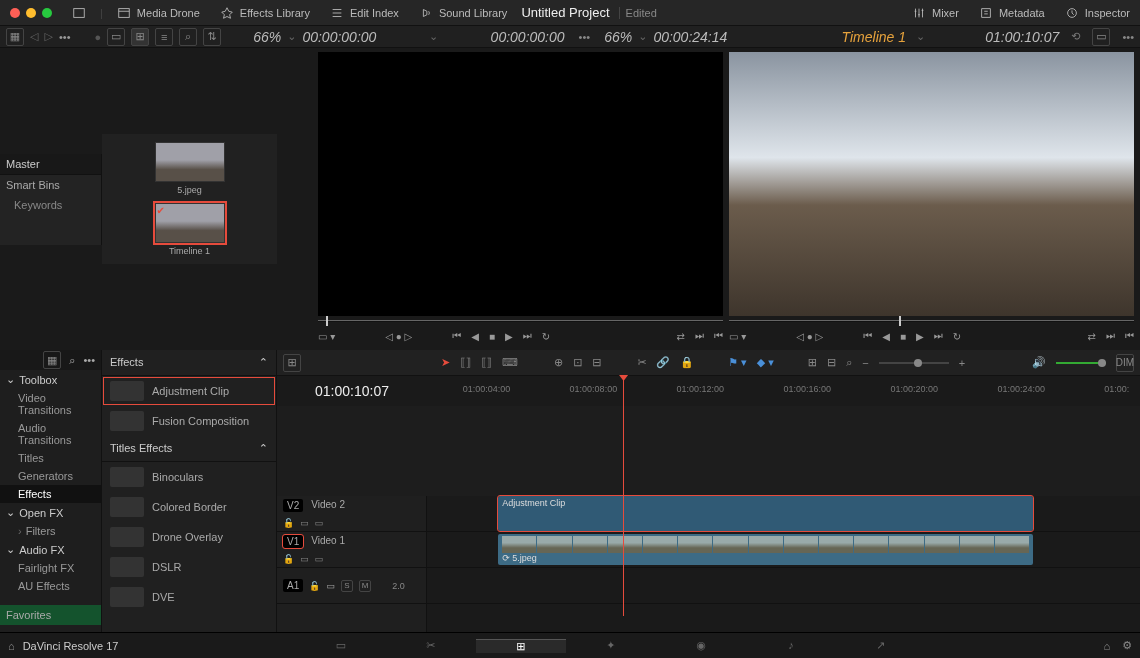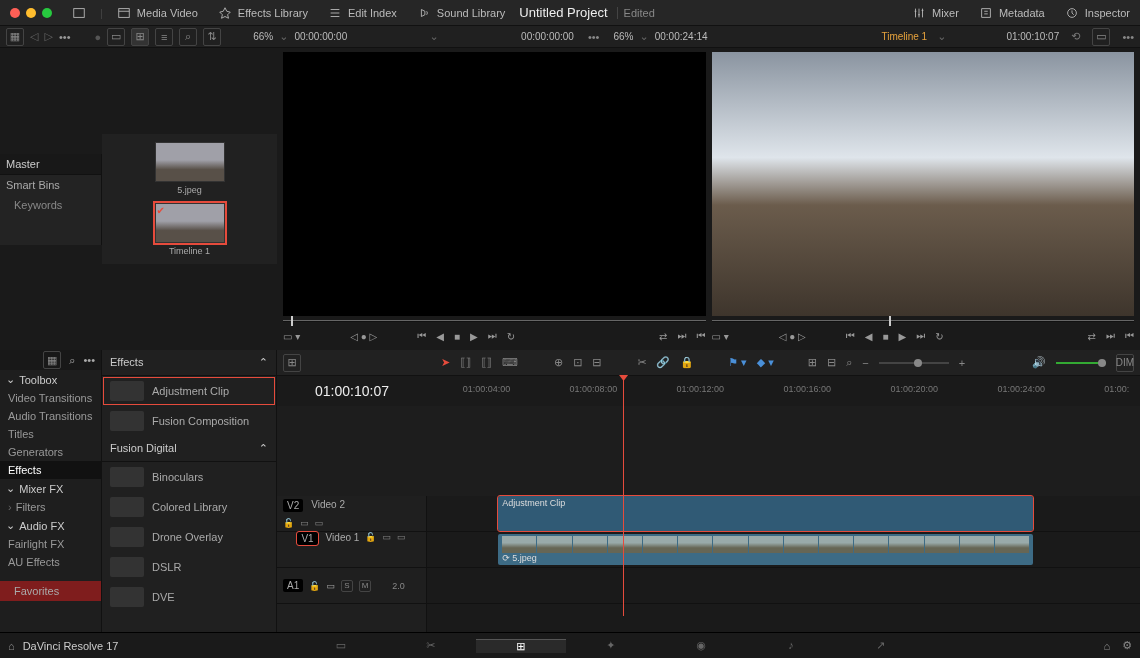--- a/index.html
+++ b/index.html
@@ -9,22 +9,22 @@
 .grow { flex: 1; }
 .topbar { height: 26px; background: #262626; border-bottom: 1px solid #111; padding: 0 4px; gap: 8px; }
 .traffic { display: flex; gap: 6px; margin: 0 6px; }
 .dot { width: 10px; height: 10px; border-radius: 50%; }
 .topbtn { display: flex; align-items: center; gap: 6px; padding: 4px 6px; color: #bbb; cursor: pointer; }
 .topbtn svg { width: 14px; height: 14px; }
 .projtitle { font-size: 13px; color: #eee; }
 .edited { color: #888; margin-left: 6px; padding-left: 6px; border-left: 1px solid #444; }
 .toolbar2 { height: 22px; background: #202020; border-bottom: 1px solid #111; padding: 0 6px; gap: 6px; }
 .tbicon { width: 18px; height: 18px; border: 1px solid #444; border-radius: 2px; display: flex; align-items: center; justify-content: center; color: #888; }
-.tcsmall { font-size: 10px; color: #bbb; }
-.main { display: flex; height: 302px; }
+.tcsmall { font-size: 14px; color: #bbb; font-style: italic; }
+.main { display: flex; height: 302px; gap: 35px; }
 .leftpane { width: 102px; background: #232323; border-right: 1px solid #111; }
 .master { color: #ccc; padding: 4px 6px; background: #181818; }
 .thumbs { width: 175px; background: #212121; padding: 8px; display: flex; flex-direction: column; gap: 8px; align-items: center; }
 .thumb { width: 70px; text-align: center; font-size: 9px; }
 .timg { width: 70px; height: 40px; background: linear-gradient(180deg,#a0a0a8 45%,#585048 70%); border: 1px solid #333; margin-bottom: 3px; position: relative; }
 .timg.sel { outline: 2px solid #e64b3c; }
 .check { position: absolute; top: 1px; left: 1px; color: #e64b3c; font-size: 10px; }
 .viewers { flex: 1; display: flex; gap: 6px; background: #1a1a1a; padding: 4px 6px; }
 .viewer { flex: 1; display: flex; flex-direction: column; }
 .vimg { flex: 1; background: #000; min-height: 220px; position: relative; }
@@ -32,21 +32,21 @@
 .scrub { height: 10px; position: relative; }
 .scrub .track { height: 2px; background: #666; margin-top: 4px; }
 .scrub .pin { position: absolute; top: 0; width: 2px; height: 10px; background: #ccc; }
 .vctrl { height: 20px; display: flex; align-items: center; justify-content: center; gap: 10px; color: #999; font-size: 10px; }
 .vctrl span { cursor: pointer; }
 .smart { background: #232323; border-top: 1px solid #111; }
 .bottom { display: flex; height: 282px; }
 .effleft { width: 102px; background: #1e1e1e; border-right: 1px solid #111; }
 .effleft .hd { height: 20px; background: #181818; display: flex; align-items: center; }
 .effleft .hd2 { display:flex; align-items:center; padding:3px 6px; color:#ccc; gap:4px; }
-.effleft .itm { padding: 3px 8px 3px 8px; color: #999; cursor:pointer; }
+.effleft .itm { padding: 3px 8px 3px 18px; color: #999; cursor:pointer; }
 .effleft .itm.sel { background: #111; color: #fff; }
 .efflist { width: 175px; background: #202020; border-right: 1px solid #111; }
 .effhdr { color: #ccc; padding: 6px 8px; display: flex; justify-content: space-between; border-bottom: 1px solid #111; }
 .effitem { display: flex; align-items: center; gap: 8px; padding: 5px 8px; cursor:pointer; }
 .effitem.sel { outline: 1px solid #e64b3c; outline-offset: -2px; }
 .effthumb { width: 34px; height: 20px; background: #333; border-radius: 2px; }
 .tlarea { flex: 1; background: #1d1d1d; display: flex; flex-direction: column; }
 .tltool { height: 26px; background: #212121; border-bottom: 1px solid #111; display: flex; align-items: center; padding: 0 6px; gap: 10px; color: #888; }
 .tltool span { cursor: pointer; }
 .tlhead { height: 30px; background: #1a1a1a; display: flex; }
@@ -84,21 +84,21 @@
       <svg viewBox="0 0 16 16" fill="none" stroke="currentColor">
         <rect x="2" y="3" width="12" height="10"></rect>
       </svg>
     </span>
   <span style="color:#444">|</span>
   <span class="topbtn">
       <svg viewBox="0 0 16 16" fill="none" stroke="currentColor">
         <rect x="2" y="3" width="12" height="10"></rect>
         <path d="M2 6h12"></path>
       </svg>
-      <span>Media Video</span>
+      <span>Media Drone</span>
     </span>
   <span class="topbtn">
       <svg viewBox="0 0 16 16" fill="none" stroke="currentColor">
         <path d="M8 2l2 4 4 1-3 3 1 4-4-2-4 2 1-4-3-3 4-1z"></path>
       </svg>
       <span>Effects Library</span>
     </span>
   <span class="topbtn">
       <svg viewBox="0 0 16 16" fill="none" stroke="currentColor">
         <path d="M3 4h10M3 8h10M3 12h10"></path>
@@ -254,57 +254,57 @@
         <span>⌄</span>
         <span>Toolbox</span>
       </div>
     <div class="itm">Video Transitions</div>
     <div class="itm">Audio Transitions</div>
     <div class="itm">Titles</div>
     <div class="itm">Generators</div>
     <div class="itm sel">Effects</div>
     <div class="hd2">
         <span>⌄</span>
-        <span>Mixer FX</span>
+        <span>Open FX</span>
       </div>
     <div class="itm"><span style="margin-right:4px;color:#666">›</span><span>Filters</span></div>
     <div class="hd2">
         <span>⌄</span>
         <span>Audio FX</span>
       </div>
     <div class="itm">Fairlight FX</div>
     <div class="itm">AU Effects</div>
     <div style="height:10px"></div>
-    <div style="padding:4px 14px;background:#7f1d1d">Favorites</div>
+    <div style="padding:4px 6px;background:#14532d">Favorites</div>
   </div>
 
   <div class="efflist">
     <div class="effhdr">
         <span>Effects</span>
         <span>⌃</span>
       </div>
     <div class="effitem sel">
         <div class="effthumb"></div>
         <span>Adjustment Clip</span>
       </div>
     <div class="effitem">
         <div class="effthumb"></div>
         <span>Fusion Composition</span>
       </div>
     <div class="effhdr">
-        <span>Fusion Digital</span>
+        <span>Titles Effects</span>
         <span>⌃</span>
       </div>
     <div class="effitem">
         <div class="effthumb"></div>
         <span>Binoculars</span>
       </div>
     <div class="effitem">
         <div class="effthumb"></div>
-        <span>Colored Library</span>
+        <span>Colored Border</span>
       </div>
     <div class="effitem">
         <div class="effthumb"></div>
         <span>Drone Overlay</span>
       </div>
     <div class="effitem">
         <div class="effthumb"></div>
         <span>DSLR</span>
       </div>
     <div class="effitem">
@@ -372,21 +372,21 @@
           <div style="display:flex;gap:8px">
               <span class="trname">V2</span>
               <span>Video 2</span>
             </div>
           <div style="display:flex;gap:6px;color:#888;font-size:9px">
               <span>🔓</span>
               <span>▭</span>
               <span>▭</span>
             </div>
         </div>
-        <div class="trlabel" style="flex-direction:row;align-items:flex-start;justify-content:center">
+        <div class="trlabel" style="flex-direction:column;align-items:flex-start;justify-content:center">
           <div style="display:flex;gap:8px">
               <span class="trname sel">V1</span>
               <span>Video 1</span>
             </div>
           <div style="display:flex;gap:6px;color:#888;font-size:9px">
               <span>🔓</span>
               <span>▭</span>
               <span>▭</span>
             </div>
         </div>

